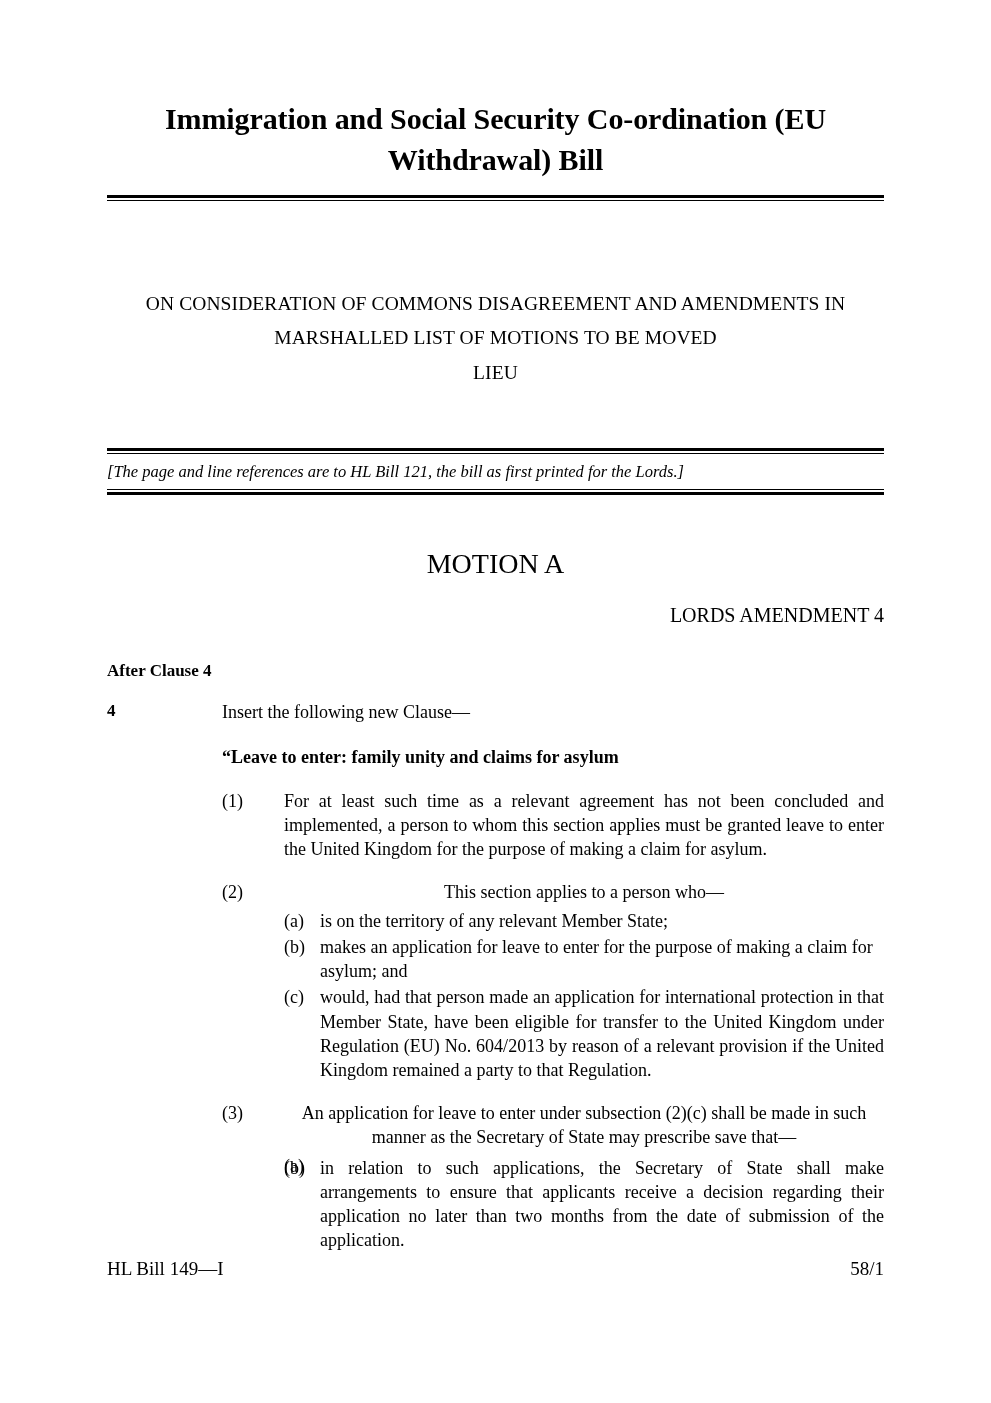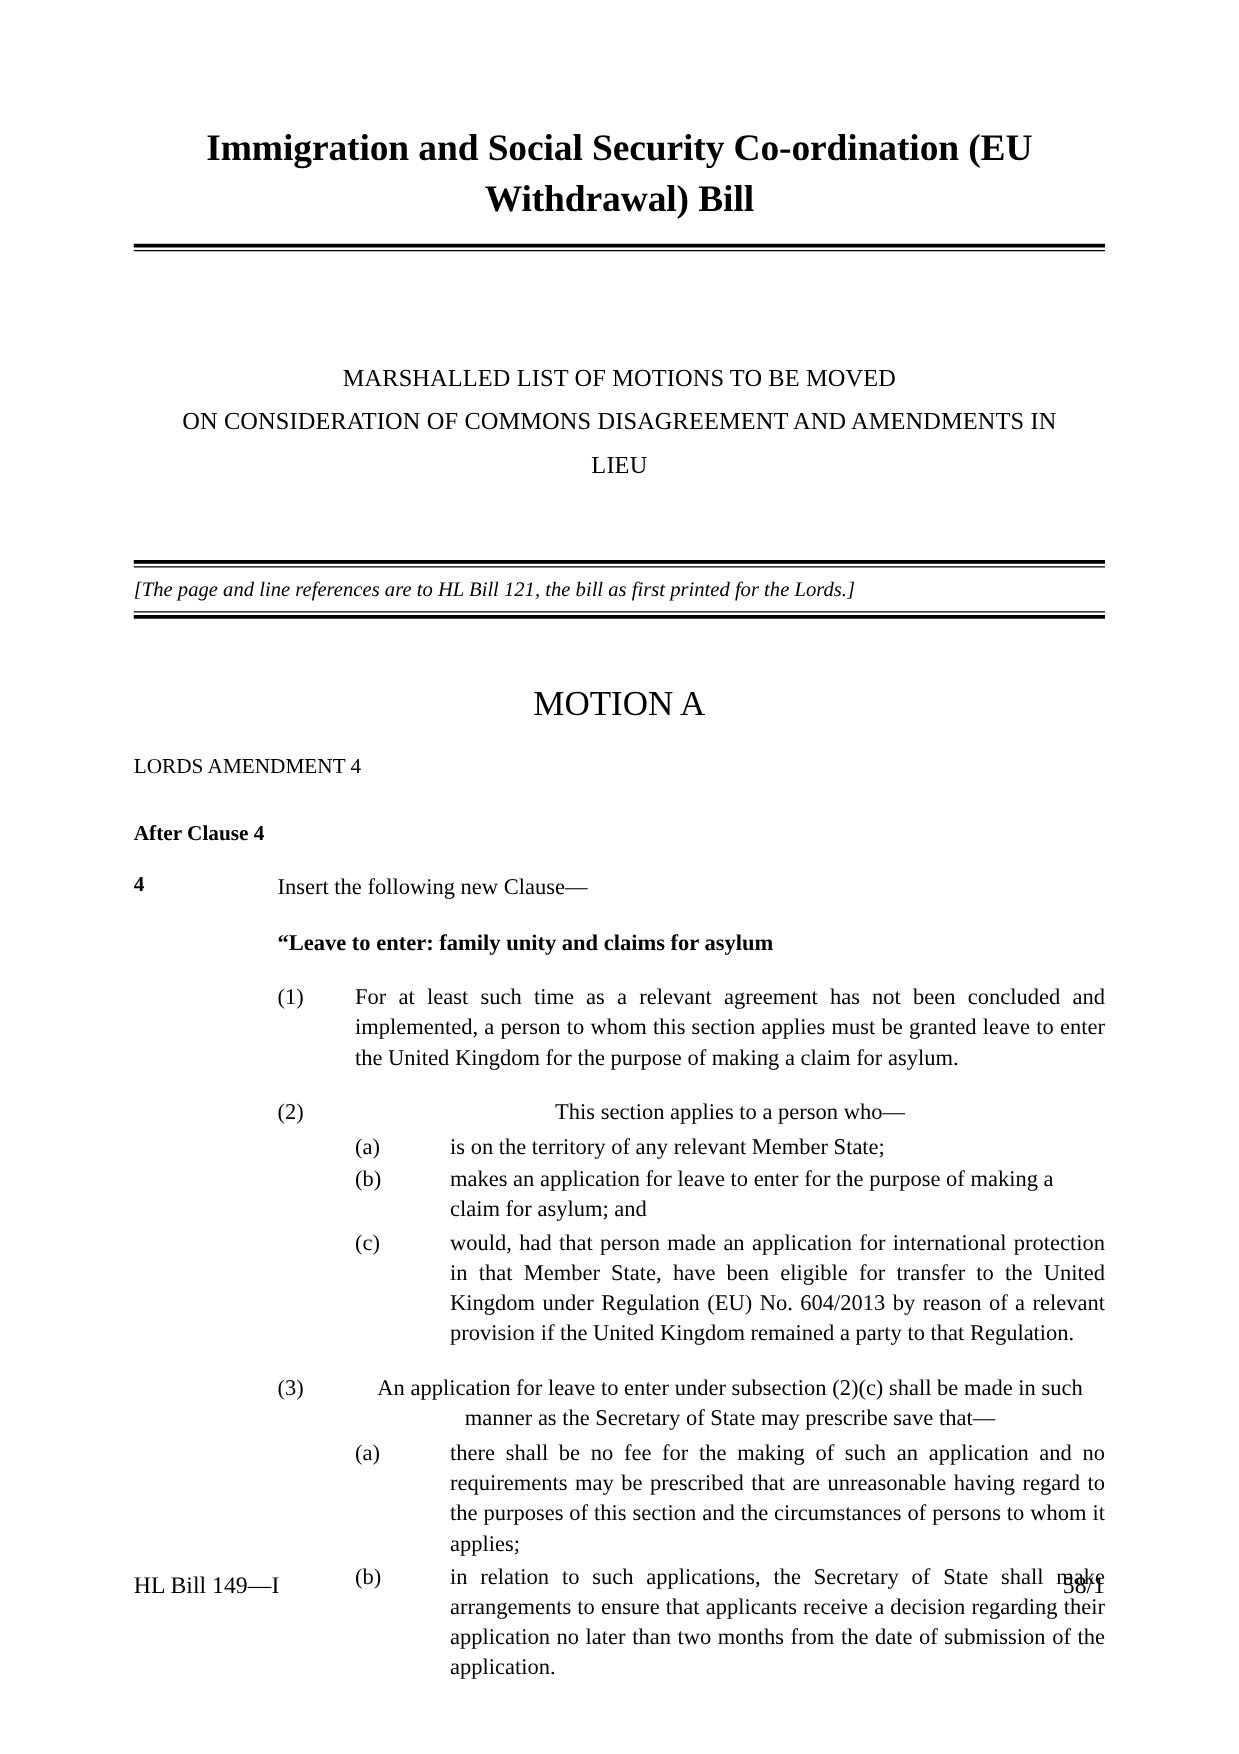--- a/index.html
+++ b/index.html
@@ -88,22 +88,22 @@
     margin: 0;
     padding-top: 52px;
     text-align: center;
     font-size: 28px;
     font-weight: normal;
     line-height: 1.2;
   }
   .lords-amendment {
     margin: 0;
     padding-top: 22px;
-    text-align: left;
-    font-size: 17px;
+    text-align: right;
+    font-size: 20px;
     font-weight: normal;
     line-height: 1.2;
   }
   .after-clause {
     margin: 0;
     padding-top: 34px;
     text-align: left;
     font-size: 17px;
     font-weight: bold;
     line-height: 1.2;
@@ -167,21 +167,21 @@
   }
   .item.first { padding-top: 4px; }
   .item-marker {
     position: absolute;
     left: 0;
     top: 2px;
     width: 46px;
   }
   .item.first .item-marker { top: 4px; }
   .item-body {
-    margin-left: 76px;
+    margin-left: 36px;
     text-align: justify;
     text-justify: inter-word;
   }
   .item-body.ragged { text-align: left; }
 
   
   .footer {
     position: absolute;
     left: 107px;
     width: 777px;
@@ -201,22 +201,22 @@
 
     <h1 class="doc-title">Immigration and Social Security Co-ordination (EU Withdrawal) Bill</h1>
 
     <div class="rule-double rule-top-title">
       <div class="thick"></div>
       <div class="gap"></div>
       <div class="thin"></div>
     </div>
 
     <div class="marshalled">
+      <div>ON CONSIDERATION OF COMMONS DISAGREEMENT AND AMENDMENTS IN</div>
       <div>MARSHALLED LIST OF MOTIONS TO BE MOVED</div>
-      <div>ON CONSIDERATION OF COMMONS DISAGREEMENT AND AMENDMENTS IN</div>
       <div>LIEU</div>
     </div>
 
     <div class="rule-double rule-note-top">
       <div class="thick"></div>
       <div class="gap"></div>
       <div class="thin"></div>
     </div>
 
     <div class="note">[The page and line references are to HL Bill 121, the bill as first printed for the Lords.]</div>
@@ -262,21 +262,20 @@
         <div class="item-body">would, had that person made an application for international protection in that Member State, have been eligible for transfer to the United Kingdom under Regulation (EU) No. 604/2013 by reason of a relevant provision if the United Kingdom remained a party to that Regulation.</div>
       </div>
     </div>
 
     <div class="sub">
       <span class="sub-marker">(3)</span>
       <div class="sub-body ragged">An application for leave to enter under subsection (2)(c) shall be made in such manner as the Secretary of State may prescribe save that—</div>
 
       <div class="item first">
         <span class="item-marker">(a)</span>
-        <div class="item-body">there shall be no fee for the making of such an application and no requirements may be prescribed that are unreasonable having regard to the purposes of this section and the circumstances of persons to whom it applies;</div>
       </div>
       <div class="item">
         <span class="item-marker">(b)</span>
         <div class="item-body">in relation to such applications, the Secretary of State shall make arrangements to ensure that applicants receive a decision regarding their application no later than two months from the date of submission of the application.</div>
       </div>
     </div>
 
   </div>
 
   <div class="footer">

